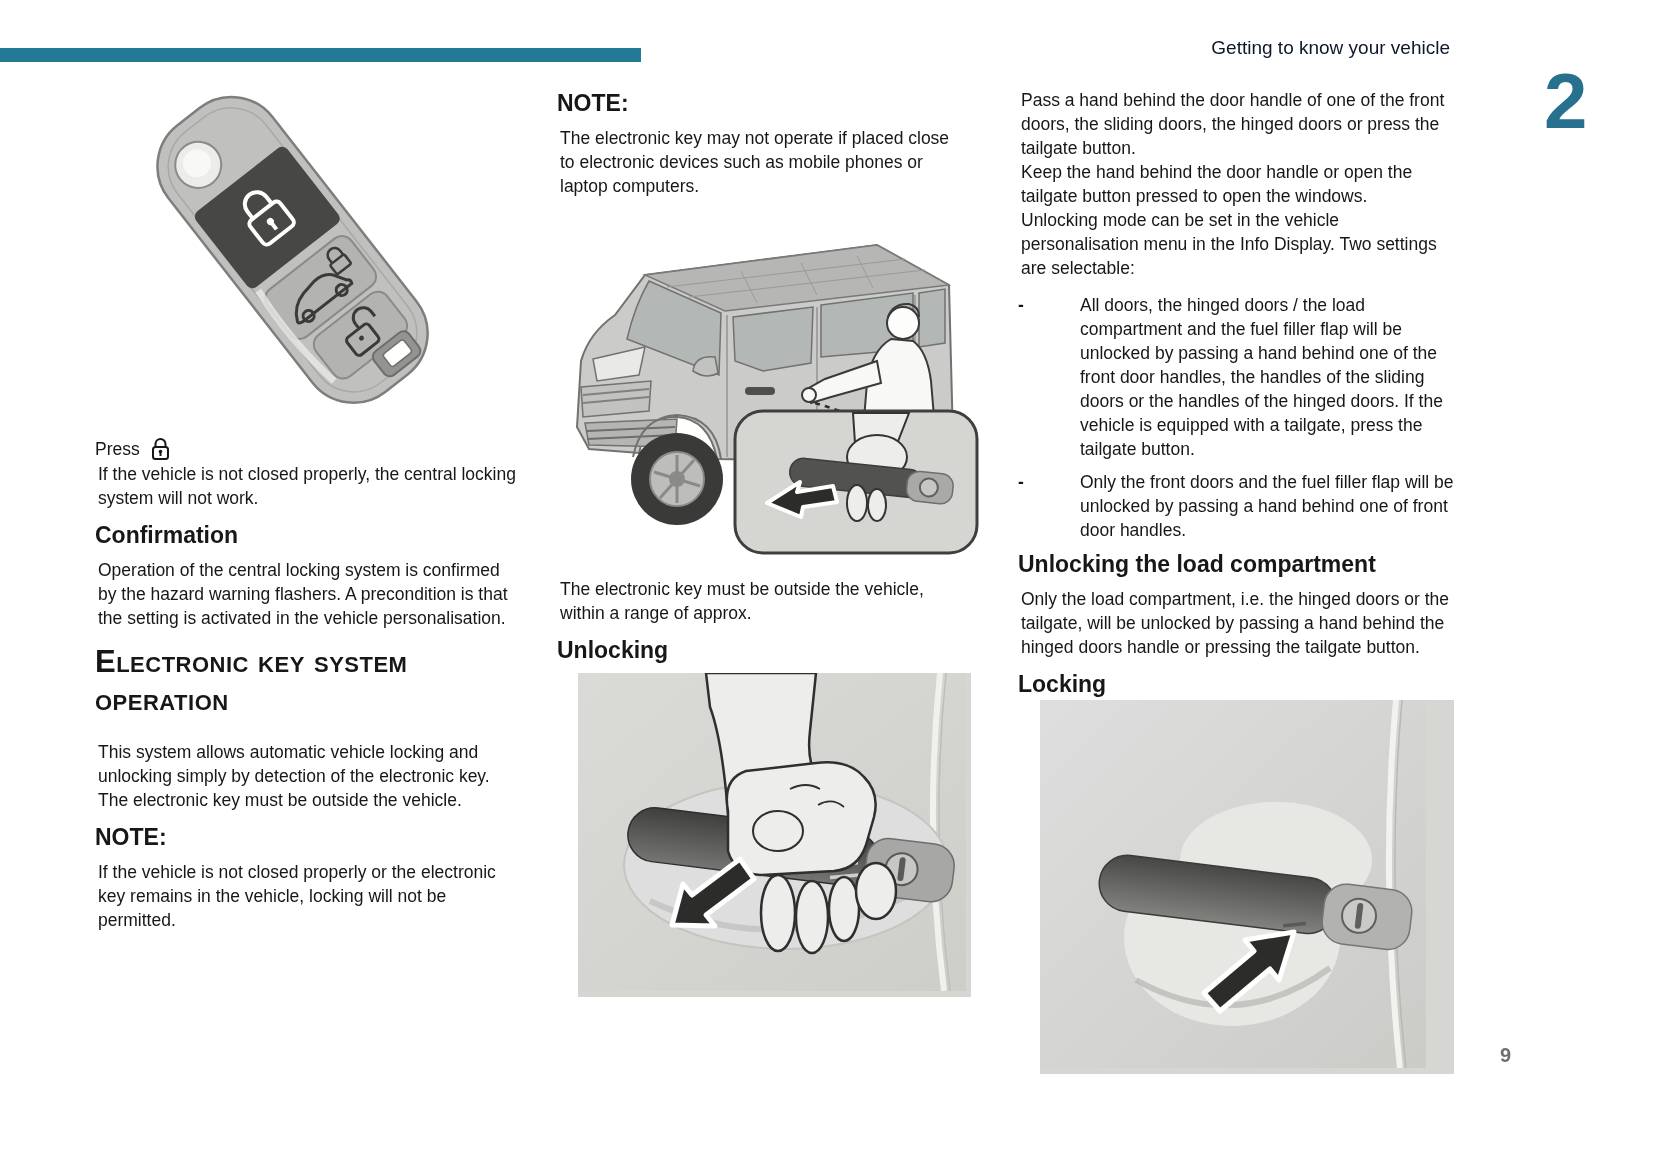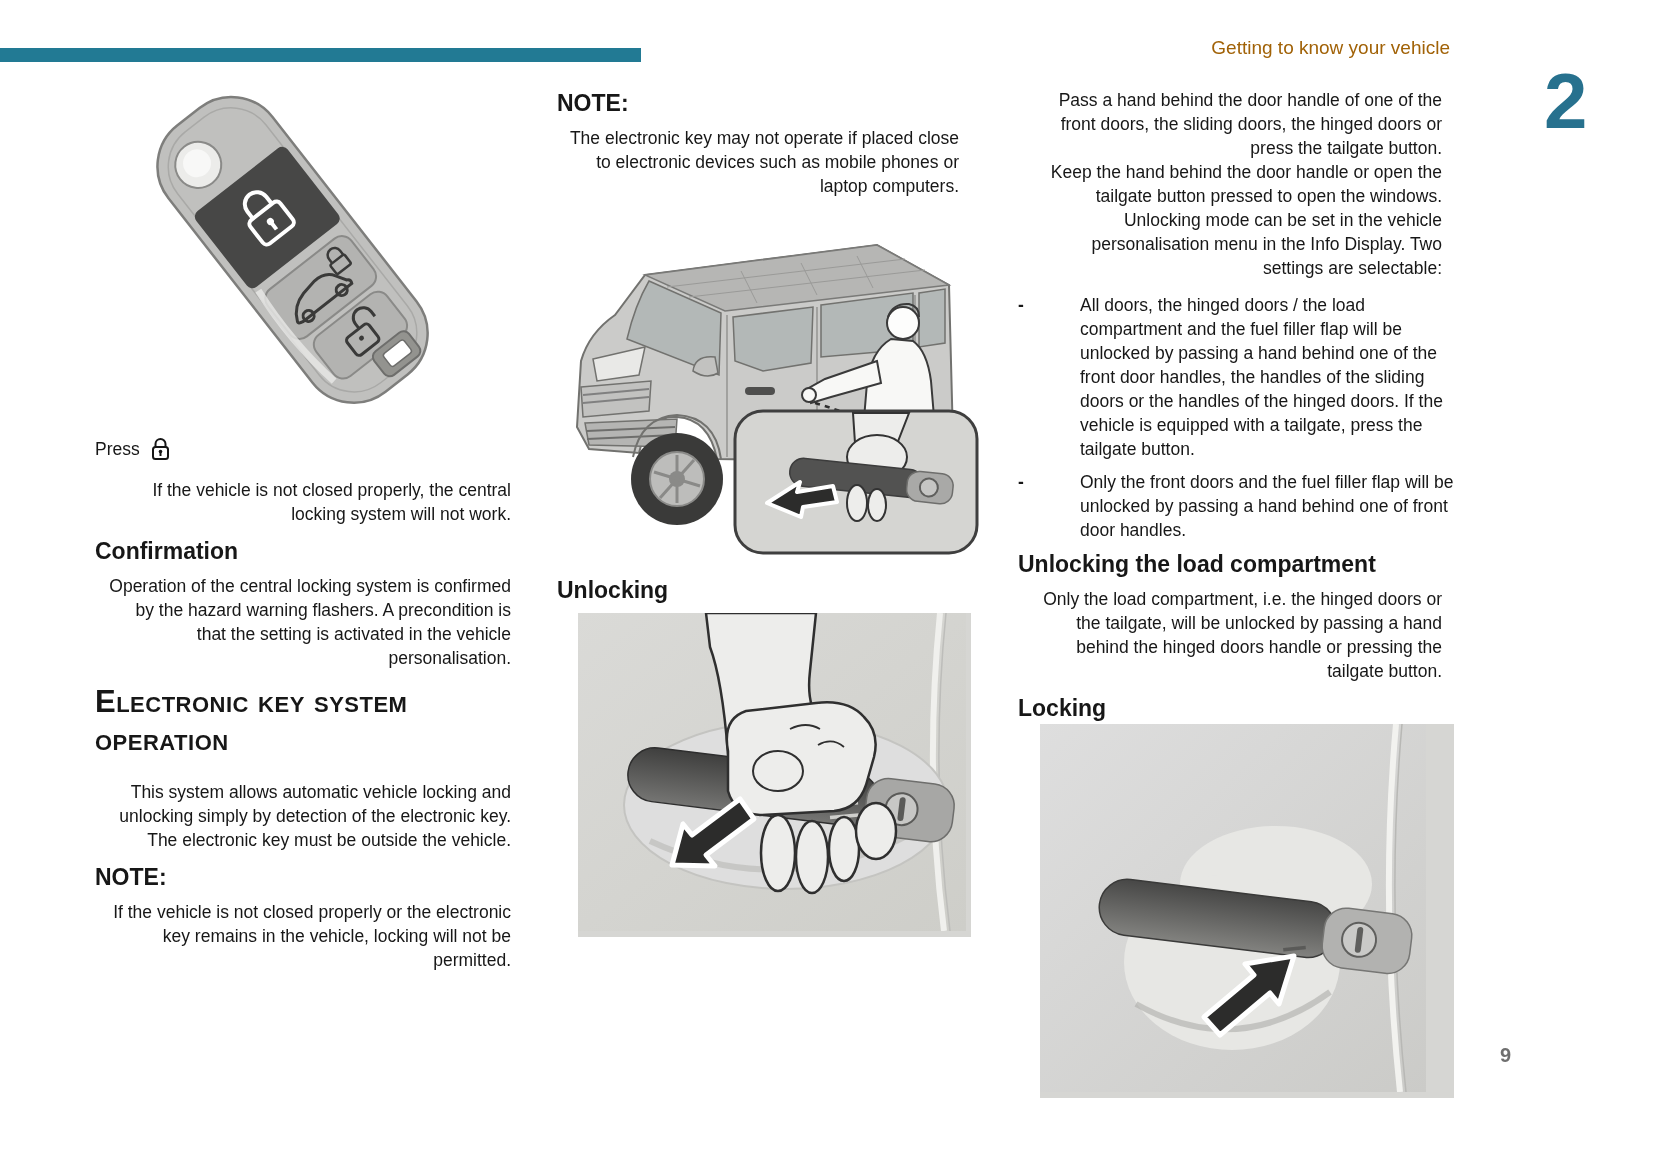--- a/index.html
+++ b/index.html
@@ -1,38 +1,38 @@
 <!DOCTYPE html>
 <html><head>
 <meta charset="utf-8">
 <style>
   html,body{margin:0;padding:0;background:#ffffff;}
   .page{position:relative;width:1653px;height:1165px;background:#ffffff;overflow:hidden;
         font-family:"Liberation Sans",sans-serif;color:#171717;}
 
   
   .accent-bar{position:absolute;left:0;top:48px;width:641px;height:14px;background:#227a94;}
-  .header-title{position:absolute;top:37px;right:203px;font-size:19px;color:#a16207;}
+  .header-title{position:absolute;top:37px;right:203px;font-size:19px;color:#0f172a;}
   .chapter-num{position:absolute;left:1544px;top:62px;font-size:78px;font-weight:bold;
                color:#27718e;line-height:1;letter-spacing:-2px;}
   .page-num{position:absolute;left:1500px;top:1044px;font-size:20px;font-weight:bold;color:#6f6f6f;}
 
   
   .col{position:absolute;top:88px;font-size:17.5px;line-height:24px;}
   .col-left{left:95px;width:428px;}
   .col-mid{left:557px;width:414px;}
   .col-right{left:1018px;width:436px;}
 
-  .col p{margin:0 12px 13px;text-align:right;}
+  .col p{margin:0 3px 13px;}
   .label{font-weight:bold;font-size:23px;margin:3px 0 11px;}
   .tight{margin:0 0 2px;}
   .section-heading{font-variant:small-caps;font-weight:bold;font-size:31px;line-height:38px;
                    letter-spacing:.5px;margin:10px 0 21px;}
 
-  .press-row{display:flex;align-items:center;gap:10px;margin:12px 0 16px;font-size:17.5px;}
+  .press-row{display:flex;align-items:center;gap:10px;margin:12px 0 0;font-size:17.5px;}
   .press-row svg{display:block;}
 
   figure{margin:0;}
   .fig-key{margin:0 0 6px 10px;}
   .fig-van{margin:4px 0 12px 0;}
   .fig-box{background:#d6d6d3;}
   .fig-unlock{margin:2px 0 0 21px;}
   .fig-lock{margin:4px 0 0 22px;}
 
   ul.dash-list{list-style:none;margin:2px 0 10px;padding:0;}
@@ -190,20 +190,21 @@
             <circle cx="372" cy="270" r="9" fill="#c6c6c4" stroke="#5f5f5d" stroke-width="2"></circle>
           </g>
           <ellipse cx="300" cy="292" rx="10" ry="18" fill="#ededeb" stroke="#333333" stroke-width="2"></ellipse>
           <ellipse cx="320" cy="294" rx="9" ry="16" fill="#ededeb" stroke="#333333" stroke-width="2"></ellipse>
           <path d="M210,292 L243,271 L240,281 L276,275 L280,291 L246,296 L244,306 Z" fill="#2c2c2b" stroke="#ffffff" stroke-width="4" stroke-linejoin="round"></path>
         </g>
       </svg>
     </figure>
 
     <p>
+      <span class="line">The electronic key must be outside the vehicle, within a range of approx.</span>
     </p>
 
     <div class="label">Unlocking</div>
 
     <figure class="fig-box fig-unlock">
       <svg width="388" height="318" viewBox="0 0 388 318">
         <defs>
           <linearGradient id="ug" x1="0" y1="0" x2="1" y2="1">
             <stop offset="0" stop-color="#dadad7"></stop>
               <stop offset="1" stop-color="#cecec9"></stop>

